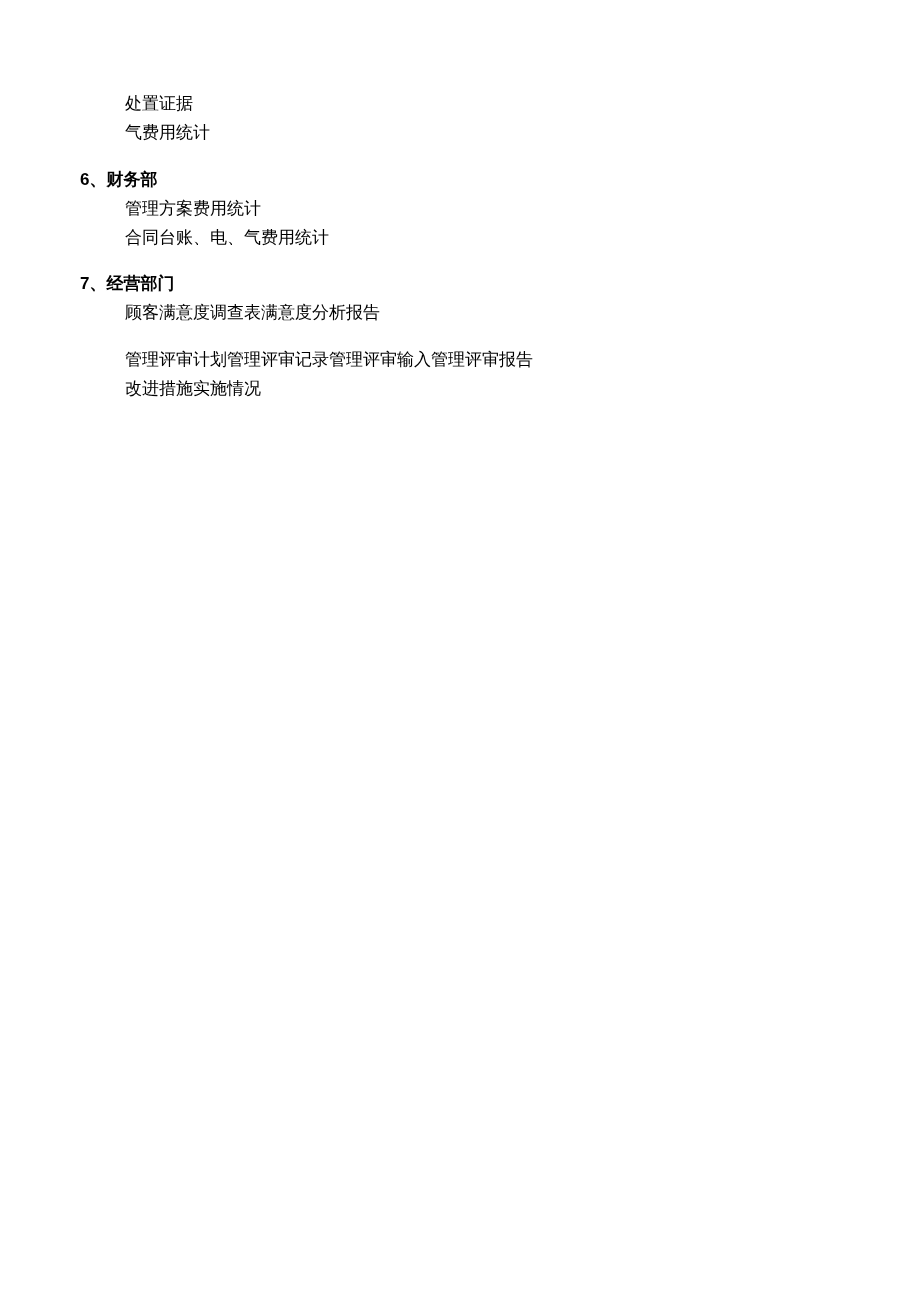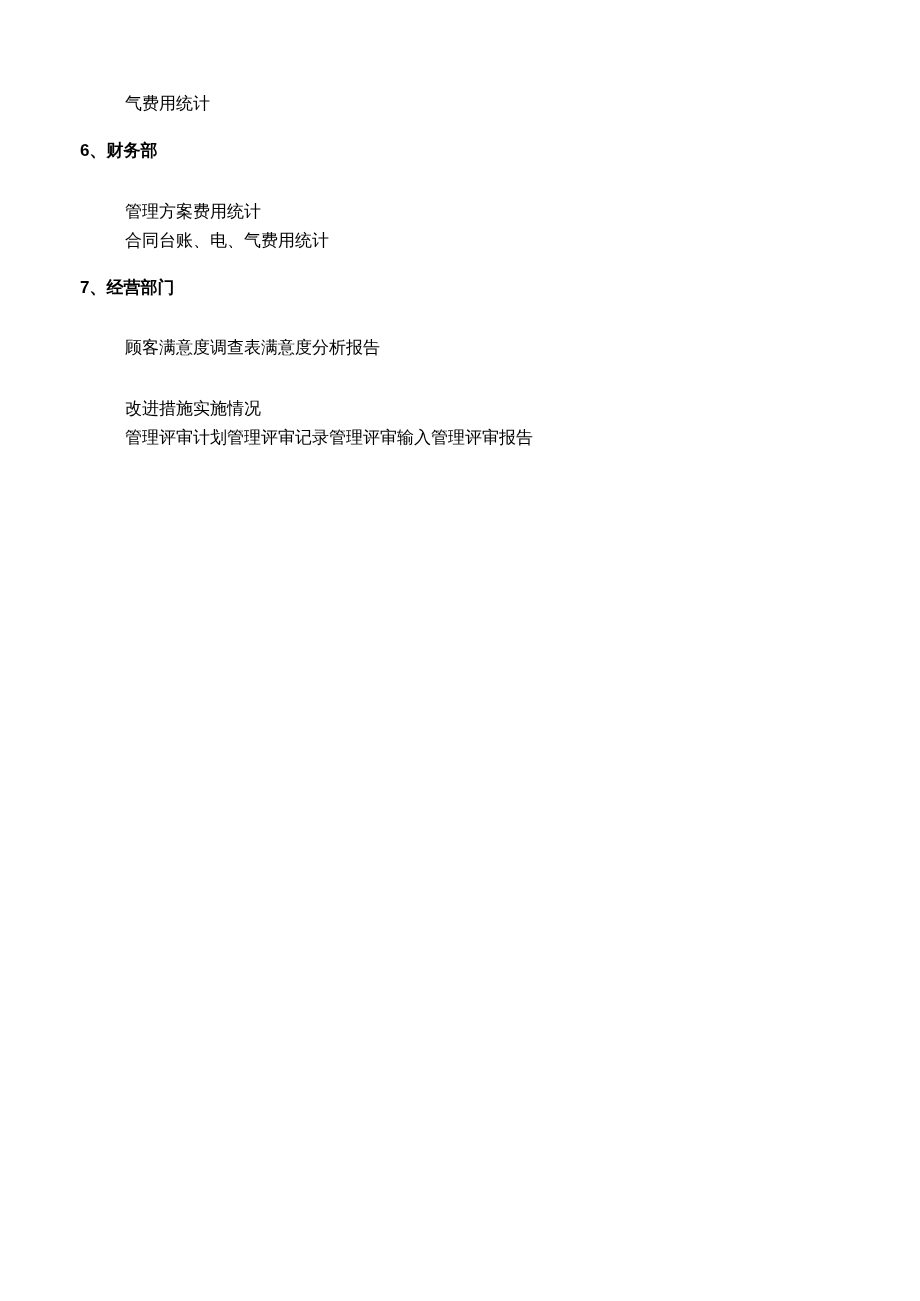--- a/index.html
+++ b/index.html
@@ -32,31 +32,31 @@
     .section-header {
       font-family: "SimSun", "宋体", serif;
       margin-bottom: 0;
       font-weight: bold;
     }
     .section-number {
       font-family: Arial, sans-serif;
     }
     .items {
       padding-left: 45px;
-      margin-top: 32px;
     }
     .item {
       margin-bottom: 0;
       line-height: 1.7;
     }
   </style>
 </head>
 <body>
 
 <div class="orphan-items">
+  <div class="item">处置证据</div>
   <div class="item">气费用统计</div>
 </div>
 
 <div class="section">
   <div class="section-header">
     <span class="section-number">6、</span><span>财务部</span>
   </div>
   <div class="items">
     <div class="item">管理方案费用统计</div>
     <div class="item">合同台账、电、气费用统计</div>
@@ -67,16 +67,16 @@
   <div class="section-header">
     <span class="section-number">7、</span><span>经营部门</span>
   </div>
   <div class="items">
     <div class="item">顾客满意度调查表满意度分析报告</div>
   </div>
 </div>
 
 <div class="section">
   <div class="items">
+    <div class="item">管理评审计划管理评审记录管理评审输入管理评审报告</div>
     <div class="item">改进措施实施情况</div>
-    <div class="item">管理评审计划管理评审记录管理评审输入管理评审报告</div>
   </div>
 </div>
 
 </body></html>

